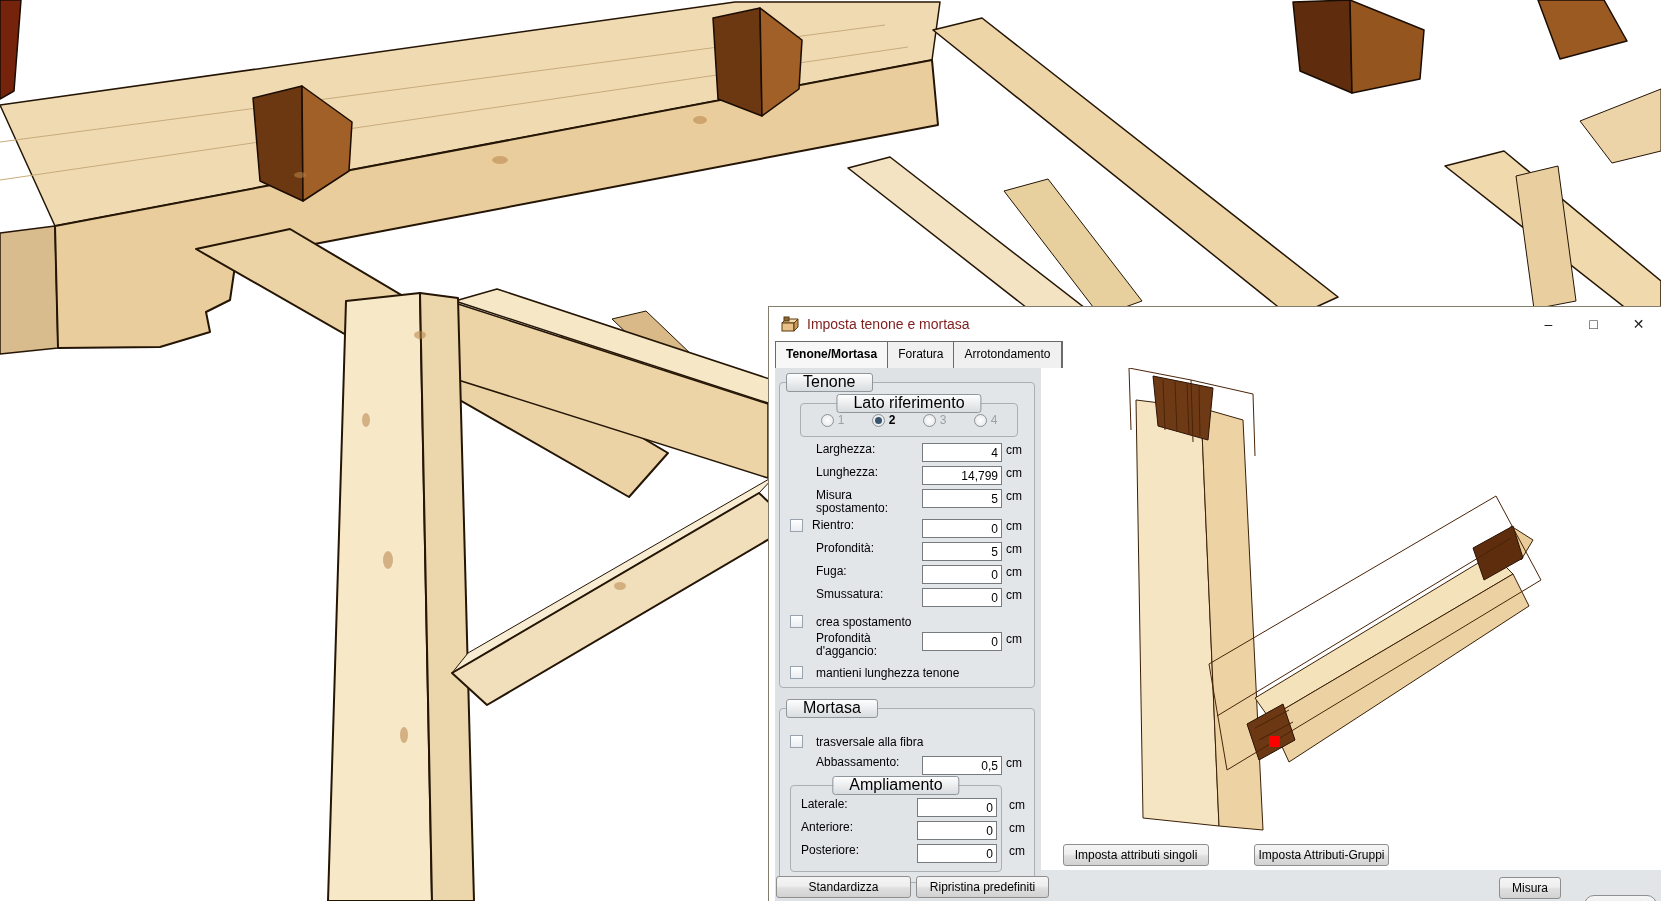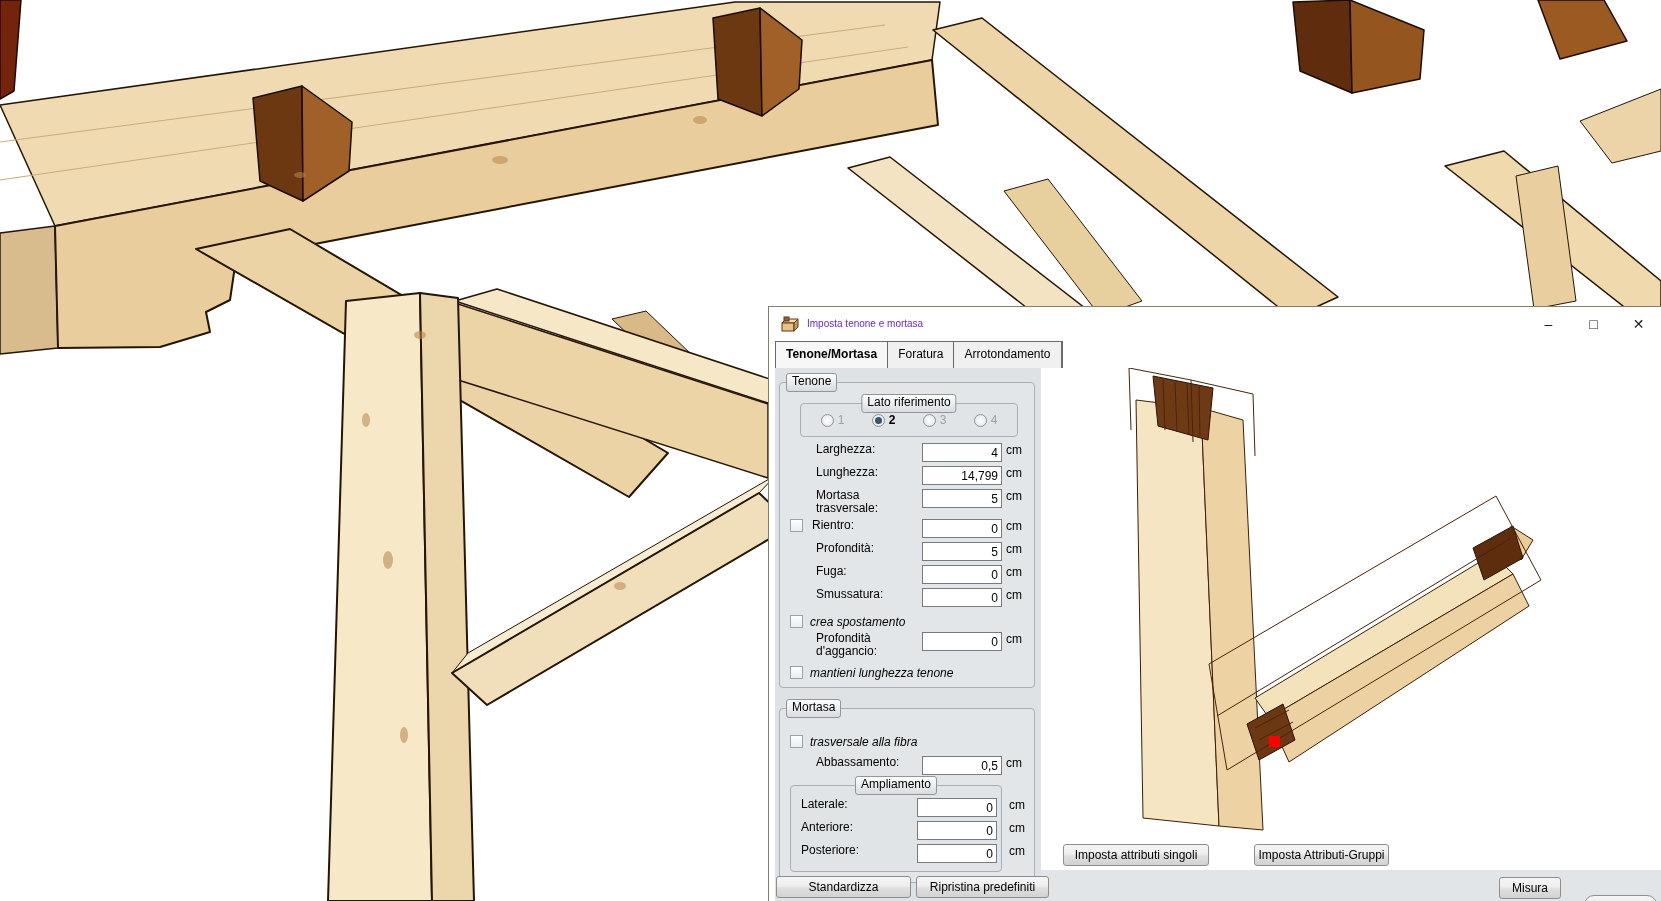--- a/index.html
+++ b/index.html
@@ -3,52 +3,52 @@
 <meta charset="utf-8">
 <style>
   html,body{margin:0;padding:0;width:1661px;height:901px;overflow:hidden;background:#fff;
     font-family:"Liberation Sans",sans-serif;}
   #stage{position:relative;width:1661px;height:901px;}
   #bg-canvas{position:absolute;left:0;top:0;}
   
   #dialog{position:absolute;left:768px;top:306px;width:892px;height:594px;background:#fff;
     border:1px solid #837d6e;font-size:12px;color:#000;}
   .titlebar{height:33px;display:flex;align-items:center;background:#fff;padding-left:10px;}
-  .title-text{font-size:10px;margin-left:8px;color:#6d28d9;}
+  .title-text{font-size:14px;margin-left:8px;color:#7f1d1d;}
   .win-controls{margin-left:auto;display:flex;}
   .win-btn{width:45px;height:33px;display:flex;align-items:center;justify-content:center;
     font-size:14px;color:#222;}
   .tabstrip{position:absolute;left:6px;top:34px;height:42px;display:flex;background:#f0f0f0;
     border:1px solid #6a6a6a;box-sizing:border-box;}
   .tab{padding:0 10px;line-height:24px;border-right:1px solid #6a6a6a;white-space:nowrap;}
   .tab.active{font-weight:bold;background:#f7f7f7;}
   .panel{position:absolute;left:6px;top:61px;width:266px;height:533px;background:#dee2e5;}
   .group{position:relative;border:1px solid #a9afb4;border-radius:4px;background:#e3e6e9;
     margin:14px 6px 0 4px;padding:6px 6px 4px 6px;}
-  .gtab{position:absolute;top:-10px;left:6px;height:17px;line-height:15px;padding:0 5px;
+  .gtab{position:absolute;top:-10px;left:6px;height:17px;line-height:15px;padding:0 16px;
     background:linear-gradient(#fefefe,#d8dcdf);border:1px solid #8f969c;border-radius:3px;
-    font-size:12px;white-space:nowrap;}
+    font-size:16px;white-space:nowrap;}
   .gtab.center{left:50%;transform:translateX(-50%);}
   .subgroup{position:relative;border:1px solid #a9afb4;border-radius:4px;background:#e0e4e7;}
   .subgroup.lato{margin:14px 10px 6px 14px;height:32px;display:flex;align-items:center;
     justify-content:space-around;padding:0 6px;}
   .radio-item{display:flex;align-items:center;gap:4px;}
   .radio{width:13px;height:13px;border-radius:50%;border:1px solid #8b9299;
     background:radial-gradient(#ffffff,#dfe3e6);box-sizing:border-box;}
   .radio.sel::after{content:"";display:block;width:7px;height:7px;margin:2px;
     border-radius:50%;background:#39556e;}
   .rlabel{color:#9ba1a7;}
   .radio-item.sel .rlabel{color:#000;font-weight:bold;}
   .frow{position:relative;display:flex;align-items:flex-start;height:23px;padding-left:30px;}
   .frow.two{height:30px;}
   .frow .lbl{flex:1;line-height:13px;}
   .frow input{width:72px;height:17px;border:1px solid #767b80;background:#fff;
     font:12px "Liberation Sans",sans-serif;text-align:right;padding:0 3px;margin:0;}
   .frow .unit{width:22px;margin-left:4px;}
-  .crow{display:flex;align-items:center;height:21px;gap:7px;padding-left:4px;font-style:italic;}
+  .crow{display:flex;align-items:center;height:21px;gap:13px;padding-left:4px;}
   .cb{width:13px;height:13px;border:1px solid #98a3ad;box-sizing:border-box;
     background:linear-gradient(#ffffff,#e9edf1);}
   .frow .cb{position:absolute;left:4px;}
   .frow.haschk{padding-left:26px;}
   .subgroup.ampl{margin:2px 26px 6px 4px;padding:12px 0 4px 0;}
   .subgroup.ampl .frow{padding-left:10px;}
   .subgroup.ampl .frow .unit{position:absolute;right:-30px;}
   .subgroup.ampl .frow input{margin-right:4px;}
   .preview{position:absolute;left:272px;top:61px;right:0;height:502px;background:#fff;}
   .bottomstrip{position:absolute;left:272px;top:563px;right:0;bottom:0;background:#e2e5e8;}
@@ -172,21 +172,21 @@
           <span class="lbl">Larghezza:</span>
           <input value="4" style="">
           <span class="unit">cm</span>
         </div>
         <div class="frow">
           <span class="lbl">Lunghezza:</span>
           <input value="14,799" style="">
           <span class="unit">cm</span>
         </div>
         <div class="frow two">
-          <span class="lbl">Mortasa trasversale:</span>
+          <span class="lbl">Misura spostamento:</span>
           <input value="5" style="">
           <span class="unit">cm</span>
         </div>
         <div class="frow haschk">
           <span class="cb"></span>
           <span class="lbl">Rientro:</span>
           <input value="0" style="">
           <span class="unit">cm</span>
         </div>
         <div class="frow">

